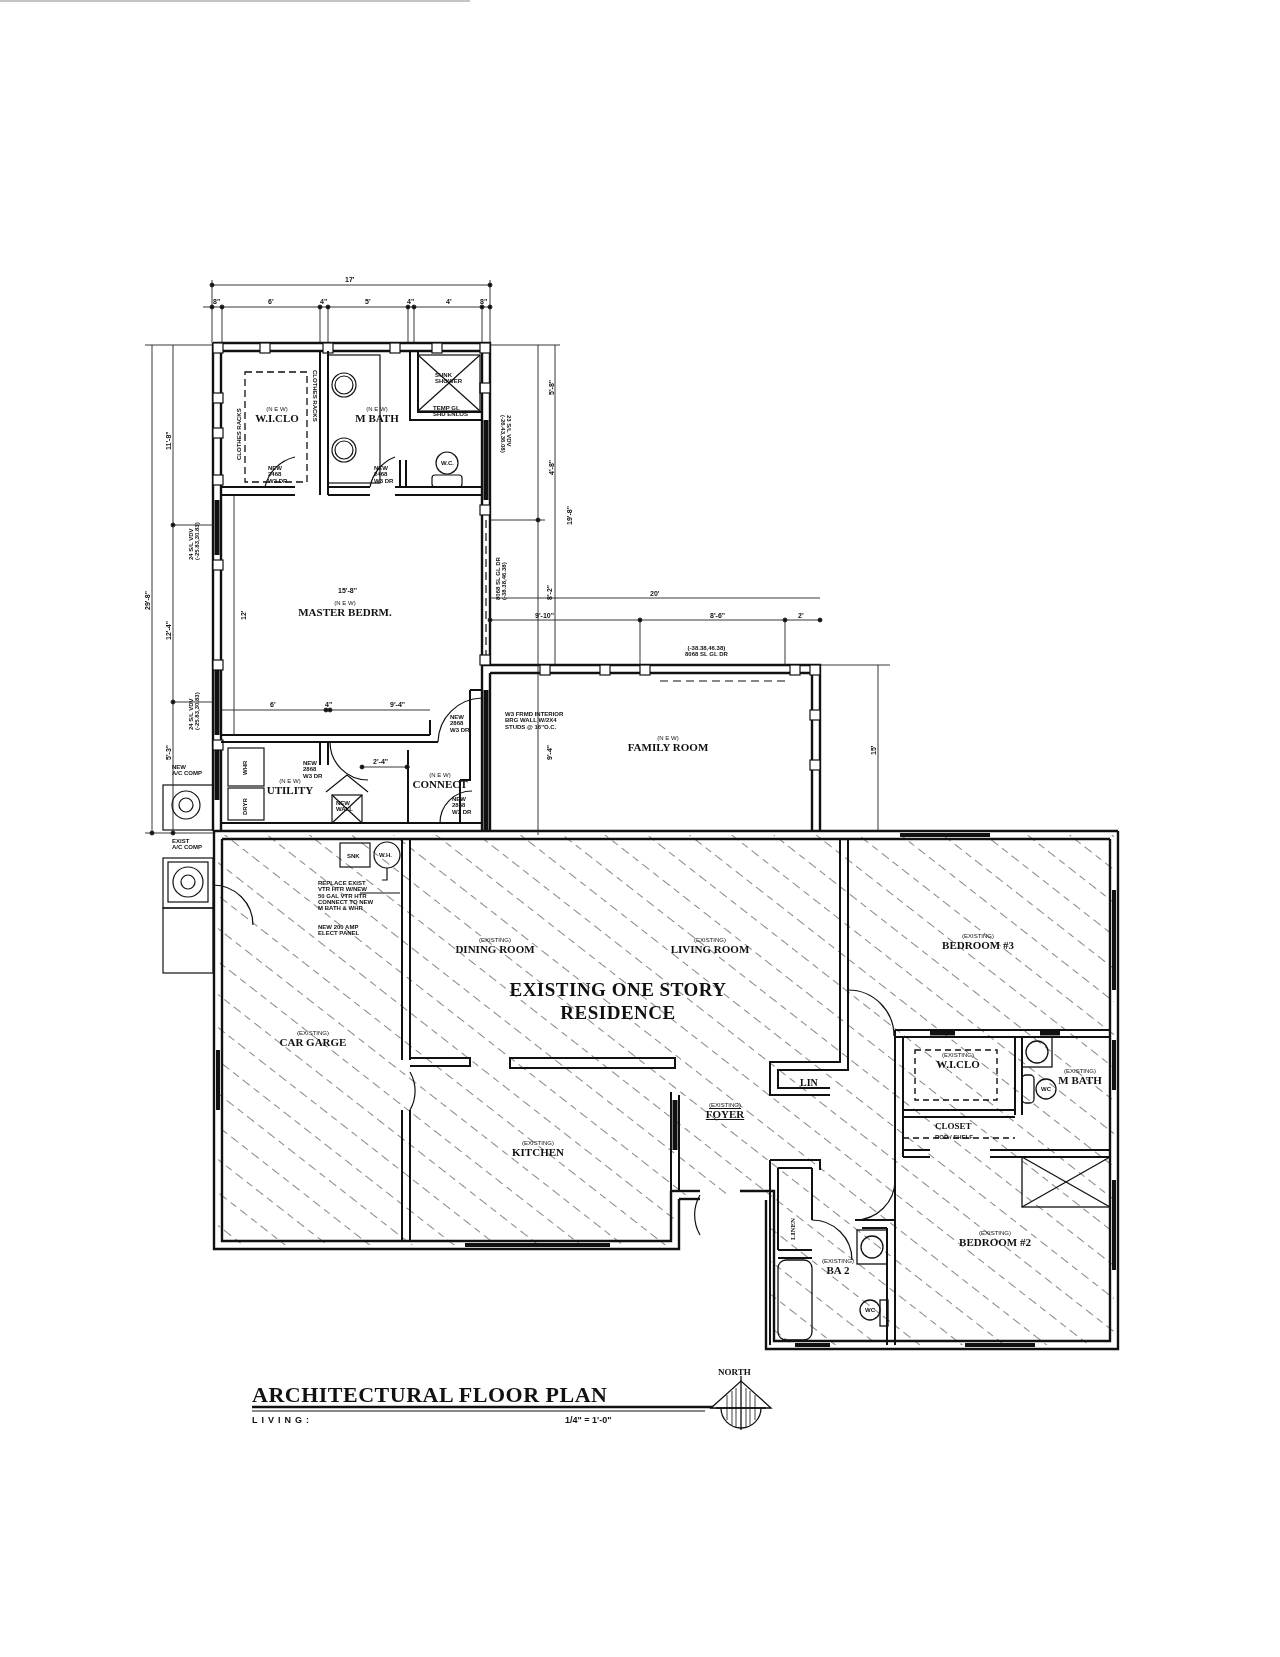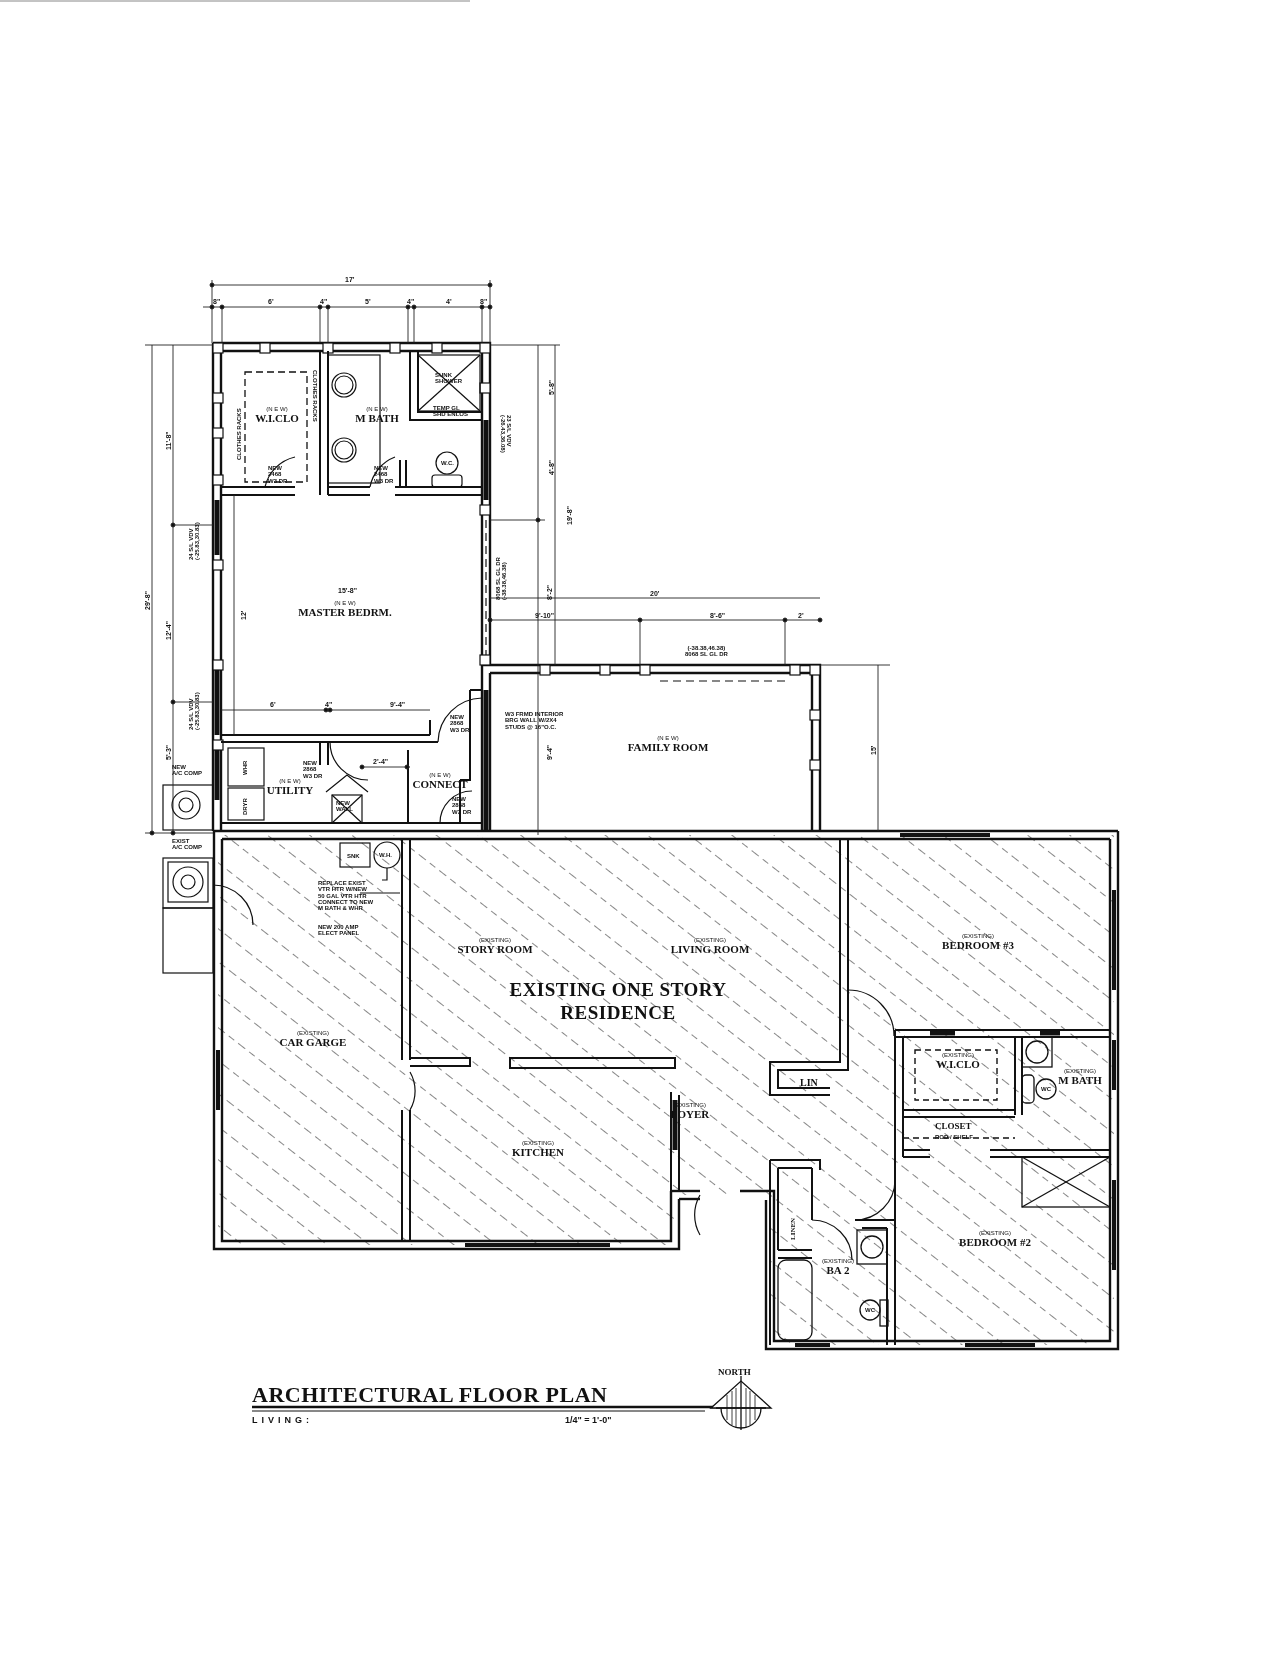--- a/index.html
+++ b/index.html
@@ -371,35 +371,35 @@
   <span class="sub">(N E W)</span>
   <span class="nm">FAMILY ROOM</span>
 </div>
 
 <div class="lbl room" style="left:313px;top:1030px;">
   <span class="sub">(EXISTING)</span>
   <span class="nm">CAR GARGE</span>
 </div>
 <div class="lbl room" style="left:495px;top:937px;">
   <span class="sub">(EXISTING)</span>
-  <span class="nm">STORY ROOM</span>
+  <span class="nm">DINING ROOM</span>
 </div>
 <div class="lbl room" style="left:710px;top:937px;">
   <span class="sub">(EXISTING)</span>
   <span class="nm">LIVING ROOM</span>
 </div>
 <div class="lbl room" style="left:978px;top:933px;">
   <span class="sub">(EXISTING)</span>
   <span class="nm">BEDROOM #3</span>
 </div>
 <div class="lbl room" style="left:538px;top:1140px;">
   <span class="sub">(EXISTING)</span>
   <span class="nm">KITCHEN</span>
 </div>
-<div class="lbl room" style="left:690px;top:1102px;">
+<div class="lbl room" style="left:725px;top:1102px;text-decoration:underline;">
   <span class="sub">(EXISTING)</span>
   <span class="nm">FOYER</span>
 </div>
 <div class="lbl room" style="left:958px;top:1052px;">
   <span class="sub">(EXISTING)</span>
   <span class="nm">W.I.CLO</span>
 </div>
 <div class="lbl room" style="left:1080px;top:1068px;">
   <span class="sub">(EXISTING)</span>
   <span class="nm">M BATH</span>

